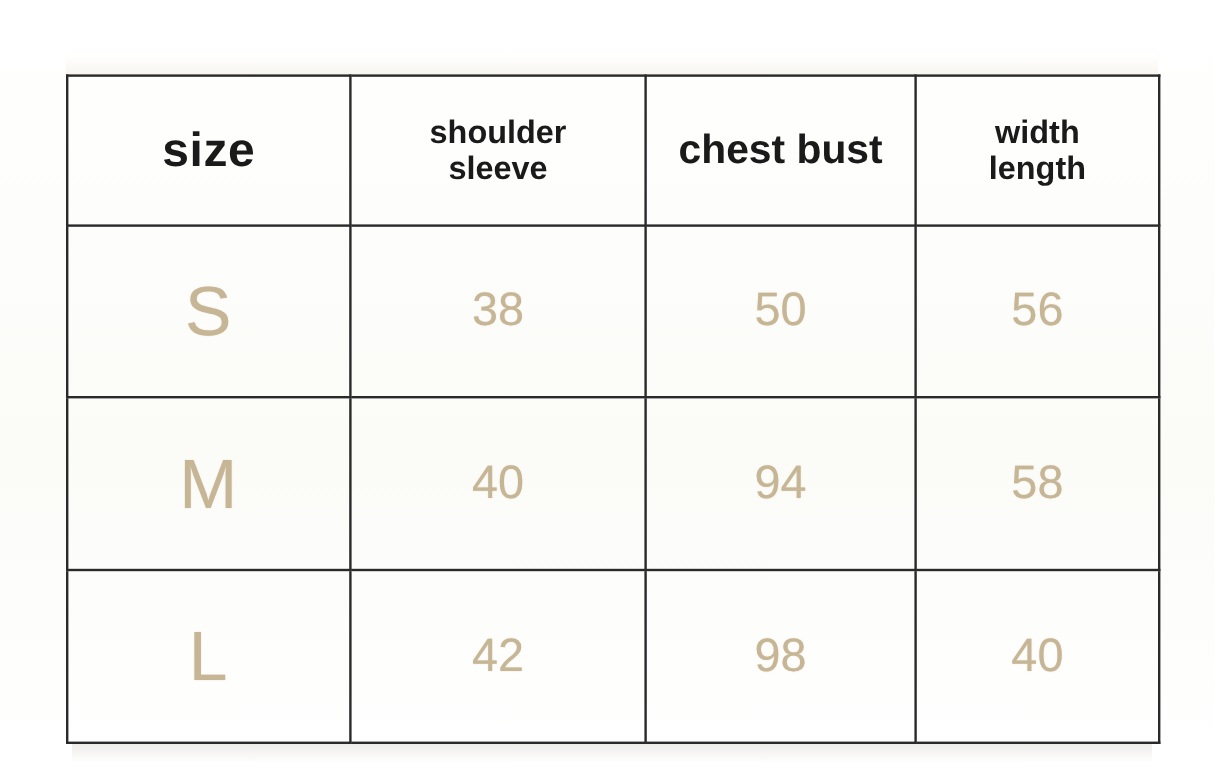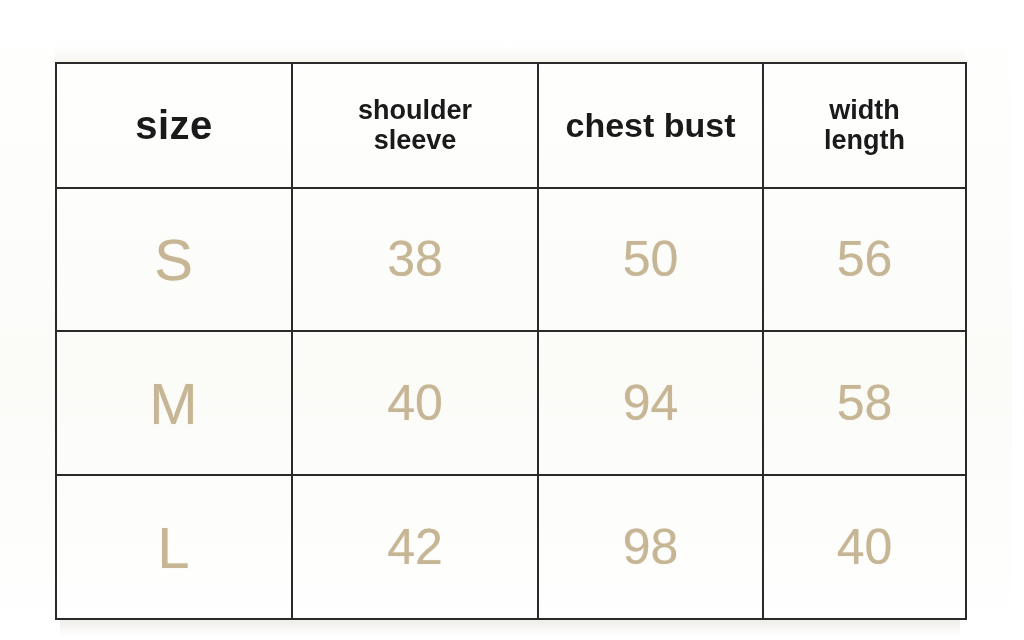--- a/index.html
+++ b/index.html
@@ -80,21 +80,21 @@
   .h-two    { font-size: 27px; line-height: 1.12; }
   .h-chest  { font-size: 34px; }
 
   
   tr.body-row td {
     height: 95px;
     color: #c6b695;
     font-weight: normal;
   }
   .cell-size { font-size: 58px; letter-spacing: 1px; }
-  .cell-num  { font-size: 50px; }
+  .cell-num  { font-size: 39px; }
 
   
   tr.body-row td span {
     display: inline-block;
     text-shadow: 0 0 1px rgba(198,182,149,.6);
   }
 
   .top-strip {
     position: absolute;
     left: 55px;

